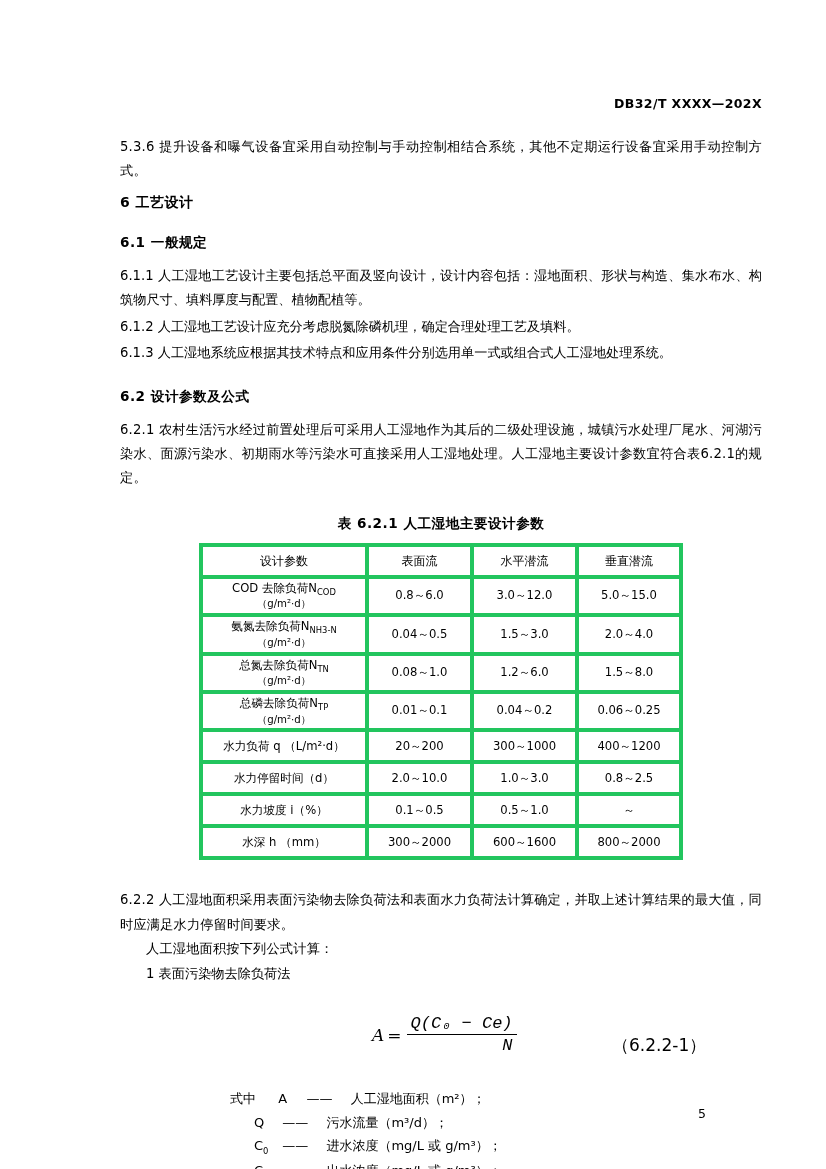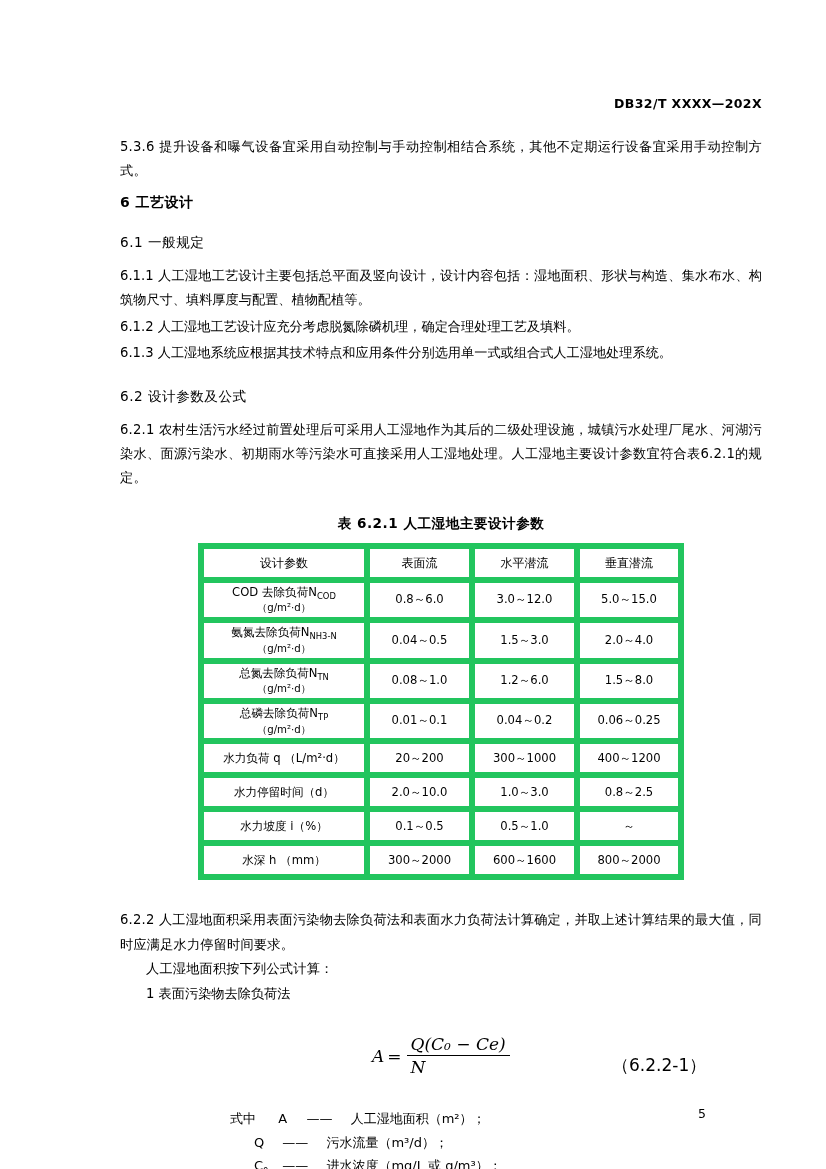--- a/index.html
+++ b/index.html
@@ -44,21 +44,21 @@
   }
   .h1 {
     font-size: 14px;
     font-weight: bold;
     margin-top: 10px;
     margin-bottom: 14px;
     letter-spacing: 0.5px;
   }
   .h2 {
     font-size: 13.6px;
-    font-weight: normal;
+    font-weight: bold;
     margin-top: 22px;
     margin-bottom: 12px;
     letter-spacing: 0.5px;
   }
   .clause {
     font-size: 13.2px;
     line-height: 1.85;
     text-align: justify;
     margin: 0 0 2px 0;
   }
@@ -70,21 +70,21 @@
     margin: 24px 0 10px 0;
     letter-spacing: 0.5px;
   }
   table.params {
     border-collapse: collapse;
     margin: 0 auto;
     width: 480px;
     table-layout: fixed;
   }
   table.params td, table.params th {
-    border: 6px solid #22c55e;
+    border: 4px solid #22c55e;
     font-size: 11.6px;
     text-align: center;
     vertical-align: middle;
     padding: 3px 2px;
     font-weight: normal;
     line-height: 1.35;
     height: 22px;
   }
   table.params th {
     font-size: 12px;
@@ -113,23 +113,24 @@
     left: 252px;
     top: 2px;
     font-family: "DejaVu Serif", "Liberation Serif", serif;
     font-size: 17px;
     font-style: italic;
     display: flex;
     align-items: center;
   }
   .frac {
     display: inline-block;
-    text-align: left;
+    text-align: right;
     vertical-align: middle;
     margin-left: 2px;
+    font-family: Liberation Mono, monospace;
   }
   .frac .num {
     display: block;
     padding: 0 4px 1px 4px;
     border-bottom: 1.3px solid #000;
     white-space: nowrap;
   }
   .frac .den {
     display: block;
     padding: 1px 4px 0 4px;

